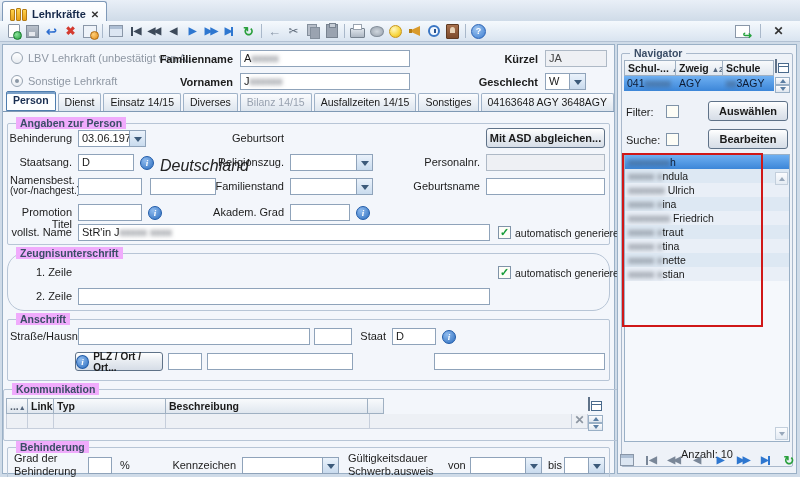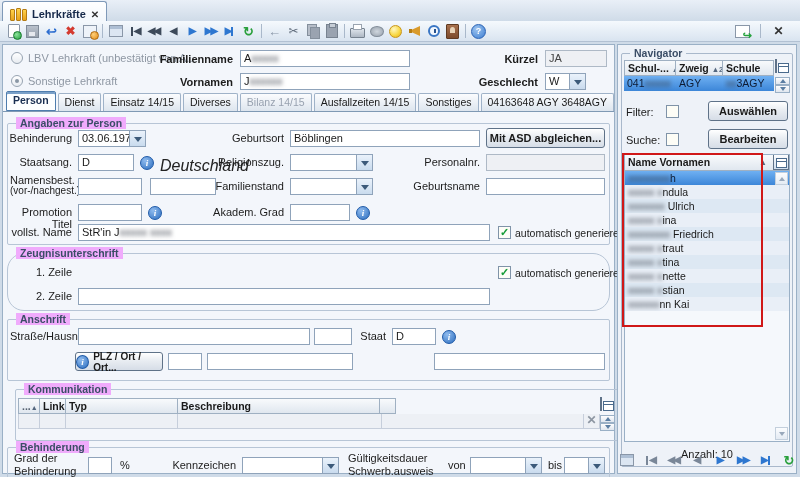--- a/index.html
+++ b/index.html
@@ -285,21 +285,20 @@
   </div>
 
   <div class="fs" style="left:4px;top:78px;width:603px;height:122px;">
     <span class="lg">Angaben zur Person</span>
     <span class="lbl r" style="left:0;top:8px;width:64px;">Behinderung</span>
     <span class="combo" style="left:70px;top:6px;width:68px;">
         <span class="cv">03.06.1974</span>
         <span class="cb"></span>
       </span>
     <span class="lbl r" style="left:170px;top:8px;width:106px;">Geburtsort</span>
-    <span class="field" style="left:282px;top:6px;width:190px;">Böblingen</span>
     <span class="btn" style="left:478px;top:4px;width:119px;height:20px;">Mit ASD abgleichen...</span>
 
     <span class="lbl r" style="left:0;top:32px;width:64px;">Staatsang.</span>
     <span class="field" style="left:70px;top:30px;width:56px;">D</span>
     <span class="info abs" style="left:132px;top:32px;">i</span>
     <span class="lbl hint-i" style="left:152px;top:33px;">Deutschland</span>
     <span class="lbl r" style="left:170px;top:32px;width:106px;">Religionszug.</span>
     <span class="combo" style="left:282px;top:30px;width:83px;">
         <span class="cv"></span>
         <span class="cb"></span>
@@ -351,21 +350,21 @@
     <span class="info abs" style="left:434px;top:10px;">i</span>
     <span class="btn" style="left:67px;top:32px;width:88px;height:19px;font-size:10px;">
         <span class="info">i</span>
         <span>PLZ / Ort / Ort...</span>
       </span>
     <span class="field" style="left:160px;top:33px;width:34px;"></span>
     <span class="field" style="left:199px;top:33px;width:146px;"></span>
     <span class="field" style="left:426px;top:33px;width:171px;"></span>
   </div>
 
-  <div class="fs" style="left:12px;top:344px;width:697px;height:52px;">
+  <div class="fs" style="left:0;top:344px;width:697px;height:52px;">
     <span class="lg">Kommunikation</span>
     <div class="abs" style="left:2px;top:8px;">
       <div class="trow">
         <span class="th" style="width:22px;color:#55616f;"><span>...</span><span style="font-size:7px;color:#53667e;">▲</span></span>
         <span class="th" style="width:26px;">Link</span>
         <span class="th" style="width:112px;">Typ</span>
         <span class="th" style="width:202px;">Beschreibung</span>
         <span class="th" style="width:16px;"></span>
       </div>
       <div class="trow">
@@ -432,35 +431,29 @@
     
     <span class="lbl" style="left:4px;top:52px;">Filter:</span>
     <span class="cbx" style="left:44px;top:51px;"></span>
     <span class="btn" style="left:86px;top:47px;width:80px;height:20px;">Auswählen</span>
     <span class="lbl" style="left:4px;top:80px;">Suche:</span>
     <span class="cbx" style="left:44px;top:79px;"></span>
     <span class="btn" style="left:86px;top:75px;width:80px;height:20px;">Bearbeiten</span>
 
     
     <div class="nlist" style="left:2px;top:100px;width:166px;height:288px;">
-      <div class="nlh">
-        <span class="t">Name Vornamen</span>
-        <span class="s">▲</span>
-        <span class="gridbtn" style="margin:-1px 0 0 0;"></span>
-      </div>
       <div class="nrow sel"><span class="redtxt">xxxxxxxx</span><span>h</span></div>
       <div class="nrow"><span class="redtxt">xxxxx x</span><span>ndula</span></div>
       <div class="nrow"><span class="redtxt">xxxxxxx</span><span> Ulrich</span></div>
       <div class="nrow"><span class="redtxt">xxxxx x</span><span>ina</span></div>
       <div class="nrow"><span class="redtxt">xxxxxxxx</span><span> Friedrich</span></div>
       <div class="nrow"><span class="redtxt">xxxxx x</span><span>traut</span></div>
       <div class="nrow"><span class="redtxt">xxxxx x</span><span>tina</span></div>
       <div class="nrow"><span class="redtxt">xxxxx x</span><span>nette</span></div>
       <div class="nrow"><span class="redtxt">xxxxx x</span><span>stian</span></div>
-      <div class="nrow"><span class="redtxt">xxxxxx</span><span>nn Kai</span></div>
       <span class="scrArrow up" style="right:1px;top:17px;"></span>
       <span class="scrArrow dn" style="right:1px;bottom:1px;"></span>
     </div>
 
     <span class="lbl" style="left:0;top:394px;width:170px;text-align:center;">Anzahl: 10</span>
   </div>
 
   <div class="redbox" style="left:4px;top:108px;width:137px;height:170px;"></div>
 
   <div class="navbot" style="left:0;bottom:4px;width:180px;height:18px;">

